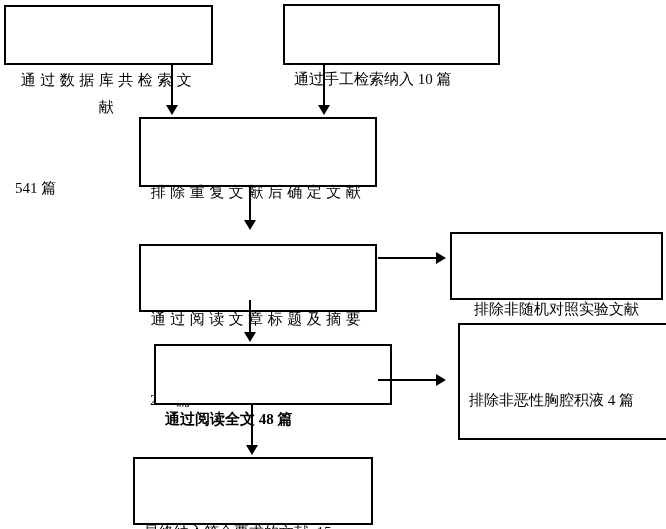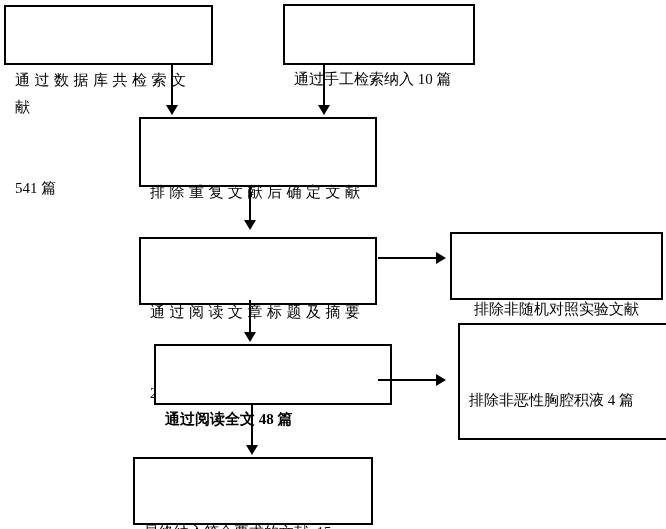--- a/index.html
+++ b/index.html
@@ -20,21 +20,21 @@
     position: absolute;
     box-sizing: border-box;
     border: 2px solid #000000;
     background: #ffffff;
     padding: 6px 9px;
     font-size: 15px;
     line-height: 27px;
     white-space: pre-wrap;
   }
   .box .line { display: block; }
-  .spread { letter-spacing: 4.5px; }
+  .spread { letter-spacing: 4.5px; text-align: center; }
   .tall { line-height: 28px; padding-top: 5px; }
   
   .varrow {
     position: absolute;
     width: 2px;
     background: #000000;
   }
   .varrow::after {
     content: "";
     position: absolute;
@@ -67,35 +67,35 @@
 </head>
 <body>
 
 <div class="canvas">
 
   <div class="box" style="left:4px; top:5px; width:209px; height:60px;">
     <span class="line spread">通过数据库共检索文献</span>
     <span class="line">541 篇</span>
   </div>
 
-  <div class="box" style="left:283px; top:4px; width:192px; height:61px;">
+  <div class="box" style="left:283px; top:4px; width:217px; height:61px;">
     <span class="line">通过手工检索纳入 10 篇</span>
   </div>
 
   <div class="varrow" style="left:171px; top:65px; height:40px;"></div>
   <div class="varrow" style="left:323px; top:65px; height:40px;"></div>
 
   <div class="box" style="left:139px; top:117px; width:238px; height:70px;font-family:Liberation Serif, serif;">
     <span class="line spread">排除重复文献后确定文献</span>
     <span class="line">289 篇</span>
   </div>
 
   <div class="varrow" style="left:249px; top:187px; height:33px;"></div>
 
-  <div class="box" style="left:139px; top:237px; width:238px; height:68px;">
+  <div class="box" style="left:139px; top:244px; width:238px; height:68px;">
     <span class="line spread">通过阅读文章标题及摘要</span>
     <span class="line">289 篇</span>
   </div>
 
   <div class="harrow" style="left:378px; top:257px; width:58px;"></div>
 
   <div class="box tall" style="left:450px; top:232px; width:213px; height:68px;text-align:center;">
     <span class="line">排除非随机对照实验文献</span>
     <span class="line">241 篇</span>
   </div>

